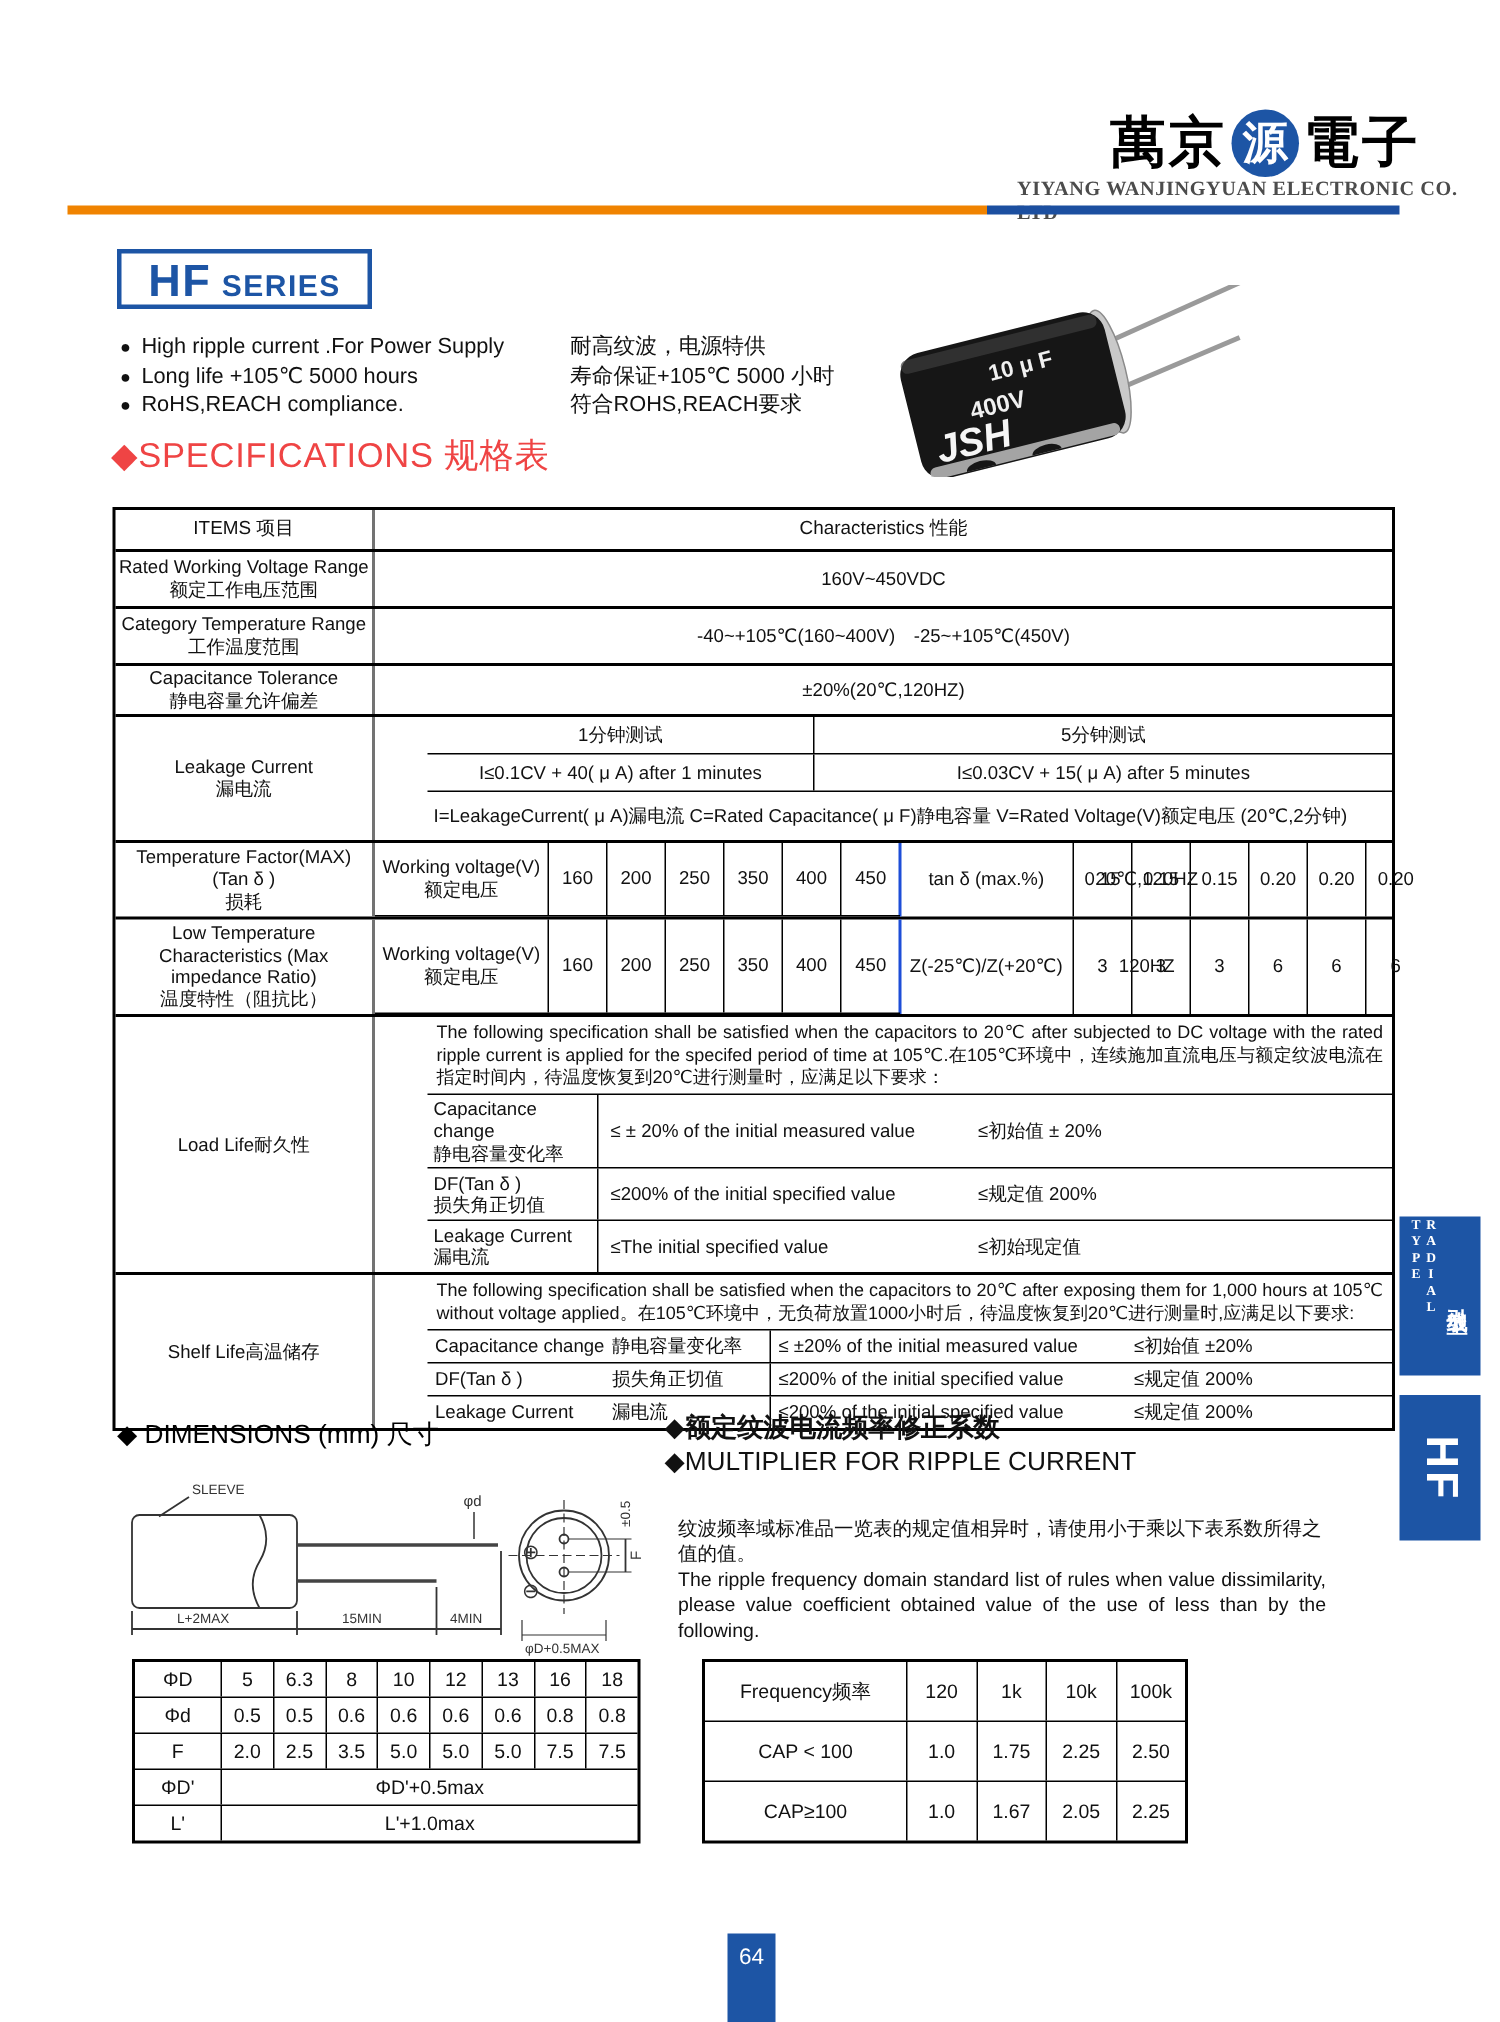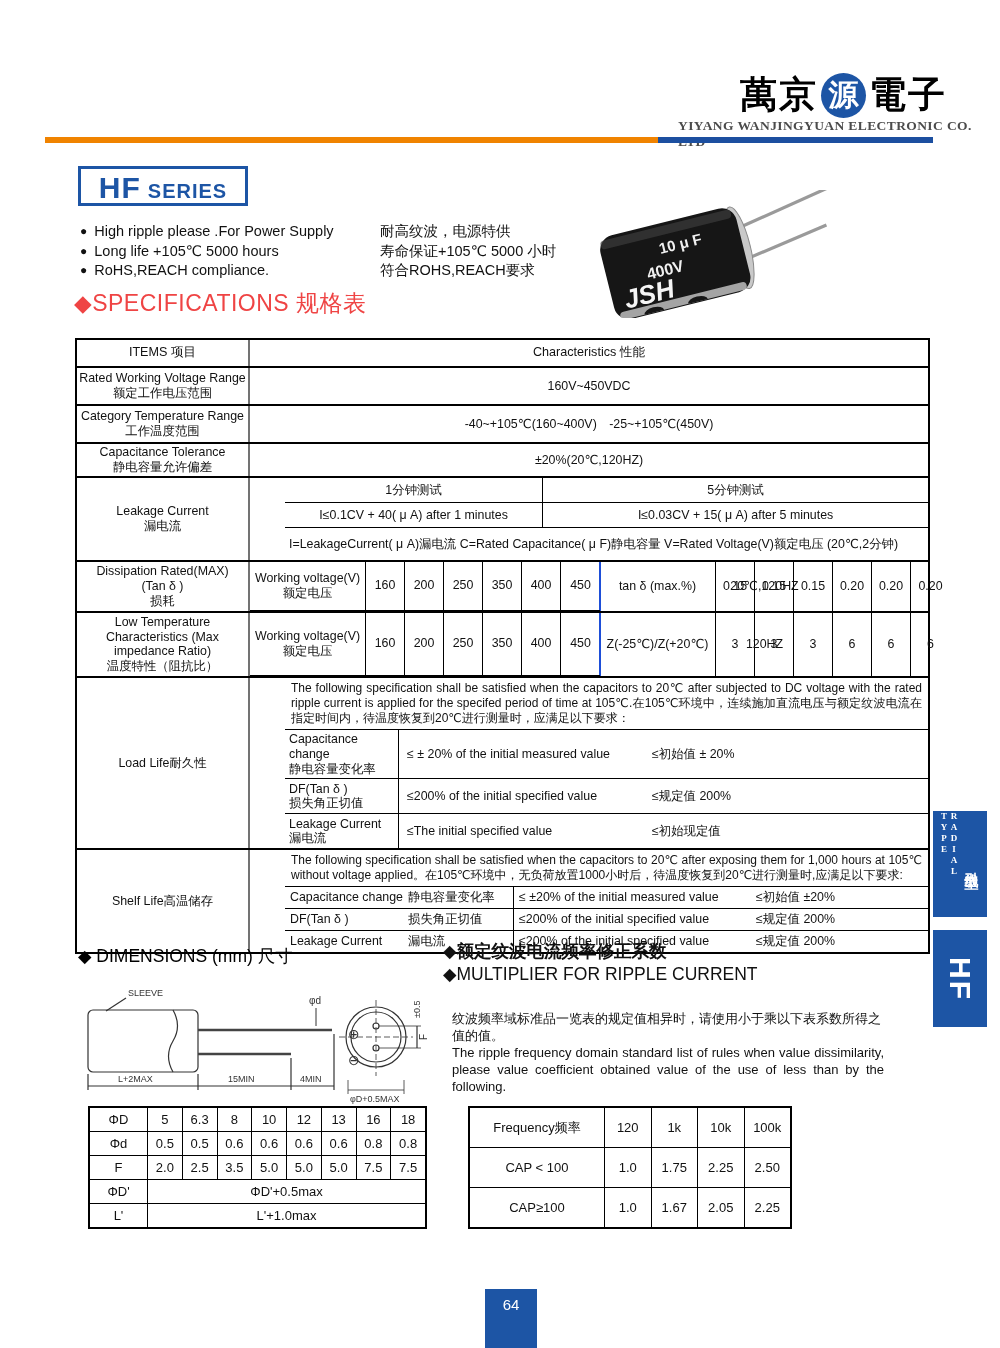--- a/index.html
+++ b/index.html
@@ -88,21 +88,21 @@
   .fcell:last-child{border-right:none;}
   
   .tab1{position:absolute;left:933px;top:811px;width:54px;height:106px;background:#1d55a5;color:#fff;
     display:flex;align-items:center;justify-content:center;gap:4px;}
   .tab1 .en{writing-mode:vertical-rl;text-orientation:upright;font-family:"Liberation Serif",serif;
     font-size:9px;font-weight:700;letter-spacing:1px;}
   .tab1 .cn{writing-mode:vertical-rl;text-orientation:upright;font-size:14px;font-weight:700;letter-spacing:2px;}
   .tab2{position:absolute;left:933px;top:930px;width:54px;height:97px;background:#1d55a5;color:#fff;
     display:flex;align-items:center;justify-content:center;}
   .tab2 .hf{writing-mode:vertical-rl;font-size:30px;font-weight:700;letter-spacing:2px;}
-  .pagenum{position:absolute;left:485px;top:1289px;width:52px;height:59px;background:#1d55a5;color:#fff;
+  .pagenum{position:absolute;left:485px;top:1289px;width:32px;height:59px;background:#1d55a5;color:#fff;
     font-size:15px;display:flex;justify-content:center;padding-top:7px;box-sizing:border-box;}
   svg text{font-family:"Liberation Sans","DejaVu Sans",sans-serif;}
 </style>
 </head>
 <body>
 
 <div class="logo">
   <span class="logo-ch">萬京</span>
   <span class="logo-circle">源</span>
   <span class="logo-ch">電子</span>
@@ -110,21 +110,21 @@
 <div class="company">YIYANG WANJINGYUAN  ELECTRONIC CO. LTD</div>
 <div class="divider"></div>
 
 <div class="hf-box">
   <span class="hf-main">HF</span>
   <span class="hf-sub">SERIES</span>
 </div>
 <div class="features">
   <div class="feature">
     <span class="bullet">●</span>
-    <span>High ripple please .For Power  Supply</span>
+    <span>High ripple current .For Power  Supply</span>
   </div>
   <div class="feature">
     <span class="bullet">●</span>
     <span>Long life +105℃ 5000 hours</span>
   </div>
   <div class="feature">
     <span class="bullet">●</span>
     <span>RoHS,REACH compliance.</span>
   </div>
 </div>
@@ -196,21 +196,21 @@
       <div class="lk-row">
         <div class="lk-c1">I≤0.1CV + 40( μ A) after 1 minutes</div>
         <div class="lk-c2">I≤0.03CV + 15( μ A) after 5 minutes</div>
       </div>
       <div class="lk-note">I=LeakageCurrent( μ A)漏电流  C=Rated Capacitance( μ F)静电容量 V=Rated Voltage(V)额定电压  (20℃,2分钟)</div>
     </div>
   </div>
 
   <div class="srow">
     <div class="lcell">
-      <div>Dissipation Rated(MAX)</div>
+      <div>Temperature Factor(MAX)</div>
       <div>(Tan δ )</div>
       <div>损耗</div>
     </div>
     <div class="crow">
       <div class="dis-left">
         <div class="dis-row" style="min-height:31px">
           <div class="dis-lab">
             <div>Working  voltage(V)</div>
             <div>额定电压</div>
           </div>

